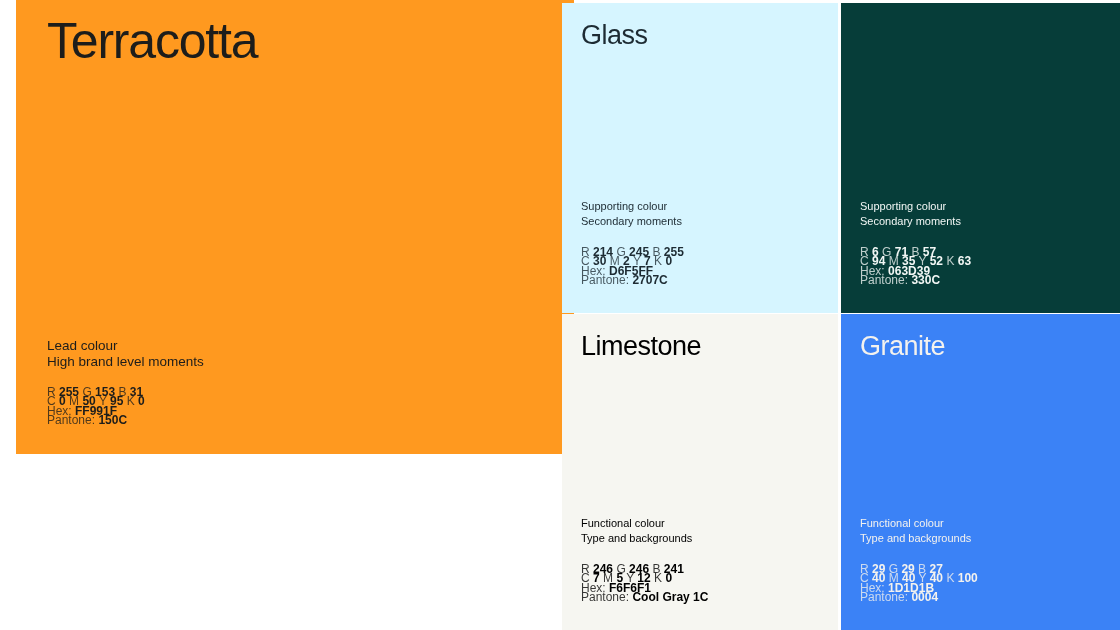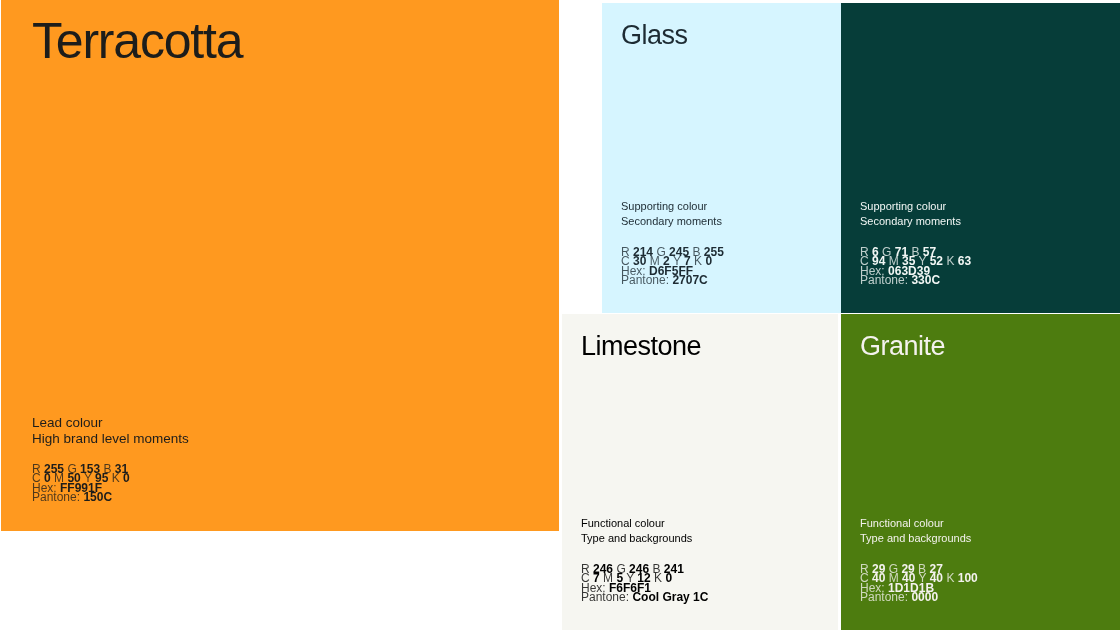--- a/index.html
+++ b/index.html
@@ -24,31 +24,30 @@
   }
 
   .swatch {
     position: absolute;
     box-sizing: border-box;
     overflow: hidden;
   }
 
   
   .swatch--lead {
-    left: 1px;
+    left: 16px;
     top: 0px;
     width: 558px;
-    height: 531px;
+    height: 454px;
   }
   .swatch--glass {
     left: 562px;
     top: 3px;
     width: 276px;
     height: 310px;
-    margin-left: 40px;
   }
   .swatch--monstera {
     left: 841px;
     top: 3px;
     width: 279px;
     height: 310px;
   }
   .swatch--limestone {
     left: 562px;
     top: 314px;
@@ -185,27 +184,27 @@
       <div class="swatch-role">Type and backgrounds</div>
       <div class="swatch-specs">
         <div class="spec-line"><span class="spec-k">R</span> <b>246</b> <span class="spec-k">G</span> <b>246</b> <span class="spec-k">B</span> <b>241</b></div>
         <div class="spec-line"><span class="spec-k">C</span> <b>7</b> <span class="spec-k">M</span> <b>5</b> <span class="spec-k">Y</span> <b>12</b> <span class="spec-k">K</span> <b>0</b></div>
         <div class="spec-line"><span class="spec-k">Hex:</span> <b>F6F6F1</b></div>
         <div class="spec-line"><span class="spec-k">Pantone:</span> <b>Cool Gray 1C</b></div>
       </div>
     </div>
   </section>
 
-  <section class="swatch swatch--granite" style="background: #4d7c0f; color: rgb(244, 242, 238);">
+  <section class="swatch swatch--granite" style="background: #3b82f6; color: rgb(244, 242, 238);">
     <h2 class="swatch-title">Granite</h2>
     <div class="swatch-info">
       <div class="swatch-role">Functional colour</div>
       <div class="swatch-role">Type and backgrounds</div>
       <div class="swatch-specs">
         <div class="spec-line"><span class="spec-k">R</span> <b>29</b> <span class="spec-k">G</span> <b>29</b> <span class="spec-k">B</span> <b>27</b></div>
         <div class="spec-line"><span class="spec-k">C</span> <b>40</b> <span class="spec-k">M</span> <b>40</b> <span class="spec-k">Y</span> <b>40</b> <span class="spec-k">K</span> <b>100</b></div>
         <div class="spec-line"><span class="spec-k">Hex:</span> <b>1D1D1B</b></div>
-        <div class="spec-line"><span class="spec-k">Pantone:</span> <b>0000</b></div>
+        <div class="spec-line"><span class="spec-k">Pantone:</span> <b>0004</b></div>
       </div>
     </div>
   </section>
 
 </div>
 
 </body></html>

